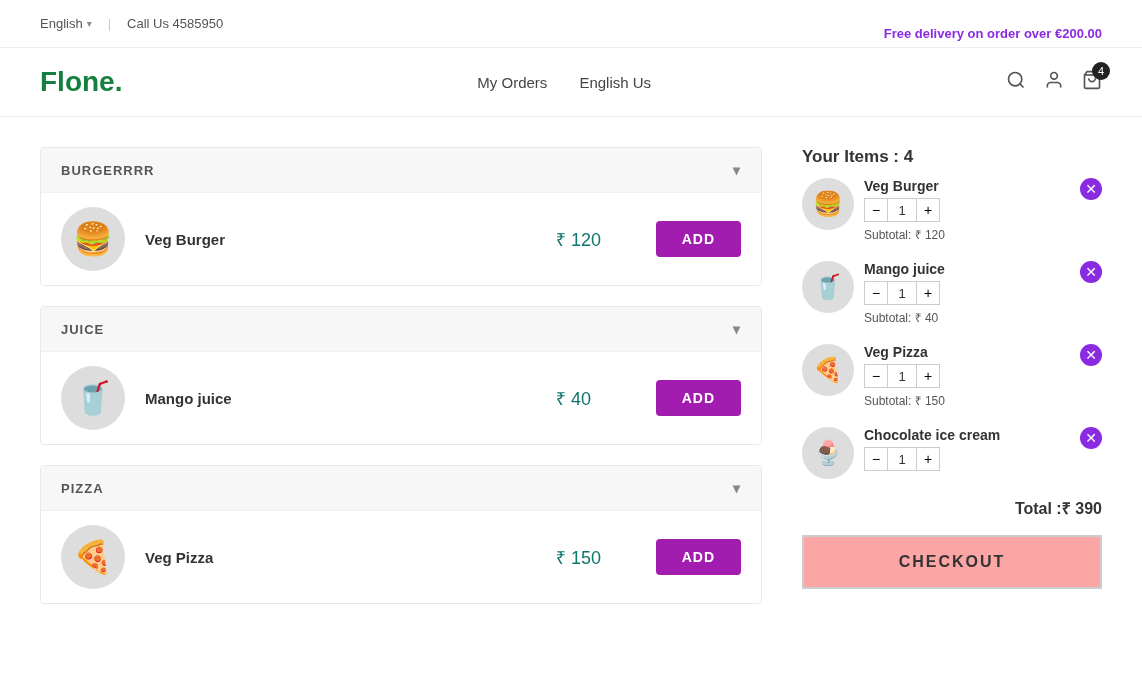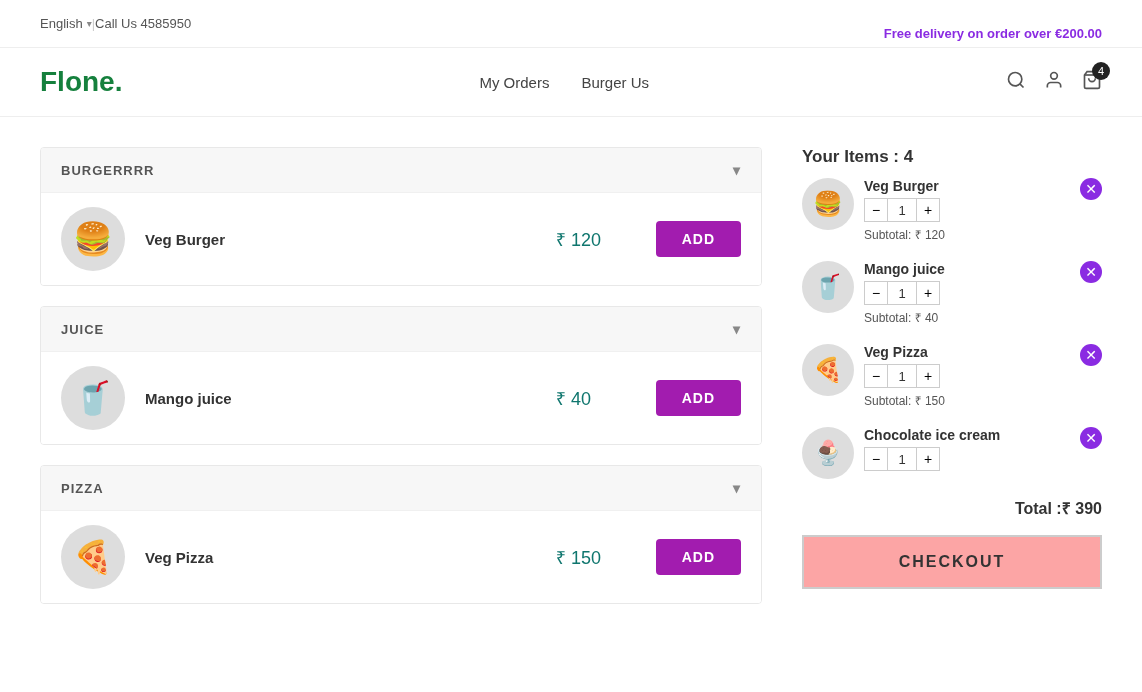--- a/index.html
+++ b/index.html
@@ -8,21 +8,21 @@
     
     .topbar {
       display: flex;
       align-items: center;
       justify-content: space-between;
       padding: 6px 40px;
       border-bottom: 1px solid #eee;
       font-size: 13px;
       color: #555;
     }
-    .topbar-left { display: flex; }
+    .topbar-left { display: flex; gap: 16px; }
     .topbar-divider { color: #ccc; }
     .topbar-right { color: #444; margin-top: 20px; }
     .topbar-right span { color: #8a2be2; font-weight: 600; }
     .lang-selector { display: flex; align-items: center; gap: 4px; cursor: pointer; }
     .lang-selector .chevron { font-size: 10px; color: #888; }
 
     
     .header {
       display: flex;
       align-items: center;
@@ -193,21 +193,21 @@
   </div>
   <div class="topbar-right">
     <span>Free delivery on order over </span><span style="color:#8a2be2;font-weight:600;">€200.00</span>
   </div>
 </div>
 
 <div class="header">
   <div class="logo">Flone.</div>
   <nav class="nav">
     <a>My Orders</a>
-    <a>Burger Us</a>
+    <a>English Us</a>
   </nav>
   <div class="header-icons">
     <div class="icon-btn">
       <svg width="20" height="20" viewBox="0 0 24 24" fill="none" stroke="#555" stroke-width="2">
           <circle cx="11" cy="11" r="8"></circle>
           <line x1="21" y1="21" x2="16.65" y2="16.65"></line>
         </svg>
     </div>
     <div class="icon-btn">
       <svg width="20" height="20" viewBox="0 0 24 24" fill="none" stroke="#555" stroke-width="2">

